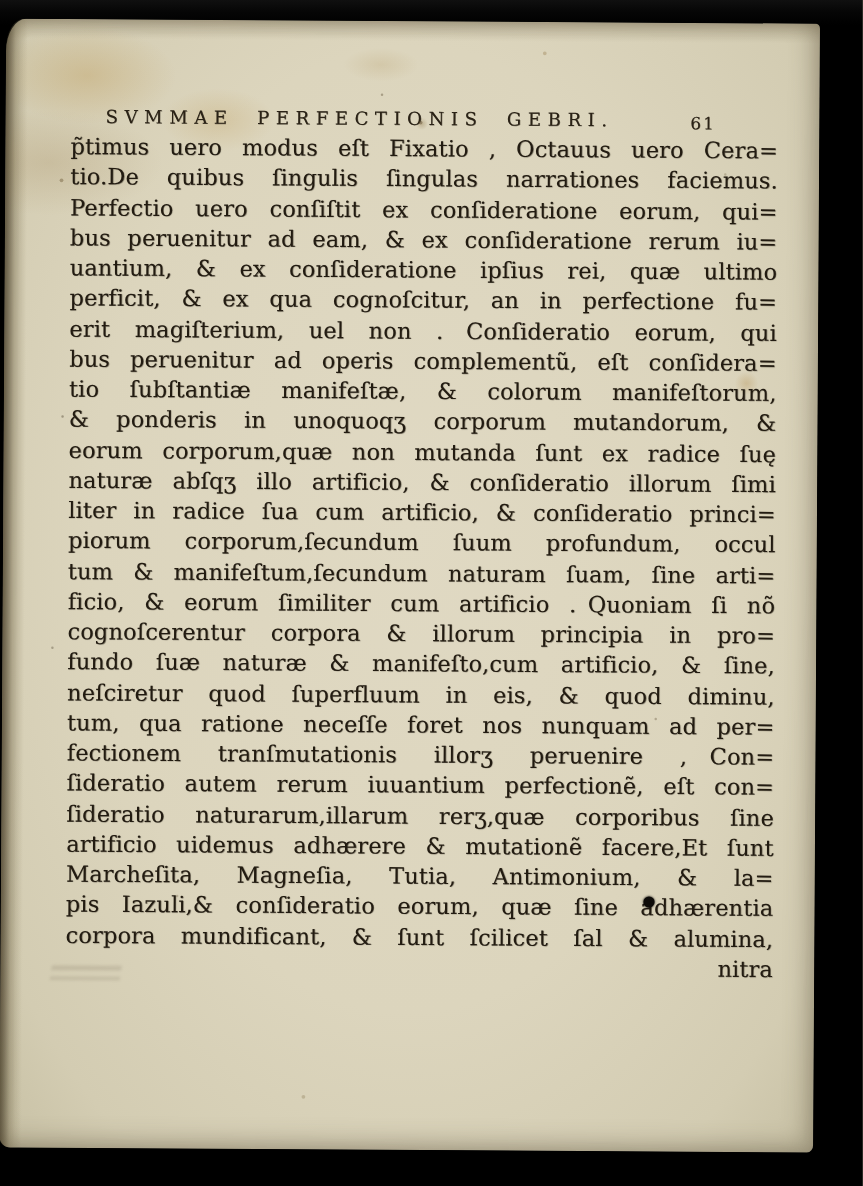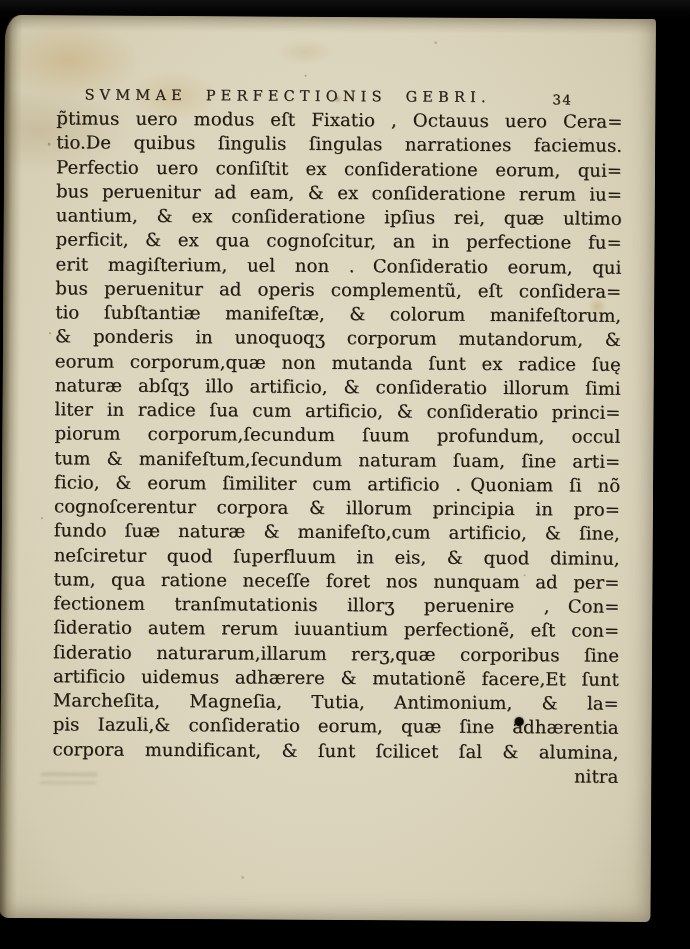--- a/index.html
+++ b/index.html
@@ -141,21 +141,21 @@
 </style>
 </head>
 <body>
 
 <div class="stage">
   <div class="paper">
     <div class="edge-left"></div>
 
     <div class="header">
       <span class="title">SVMMAE PERFECTIONIS GEBRI.</span>
-      <span class="folio">34</span>
+      <span class="folio">61</span>
     </div>
 
     <div class="textcol">
       <div>
           <div class="textline">p̃timus uero modus eſt Fixatio , Octauus uero Cera=</div>
           <div class="textline">tio.De quibus ſingulis ſingulas narrationes faciemus.</div>
           <div class="textline">Perfectio uero conſiſtit ex conſideratione eorum, qui=</div>
           <div class="textline">bus peruenitur ad eam, &amp; ex conſideratione rerum iu=</div>
           <div class="textline">uantium, &amp; ex conſideratione ipſius rei, quæ ultimo</div>
           <div class="textline">perficit, &amp; ex qua cognoſcitur, an in perfectione fu=</div>

